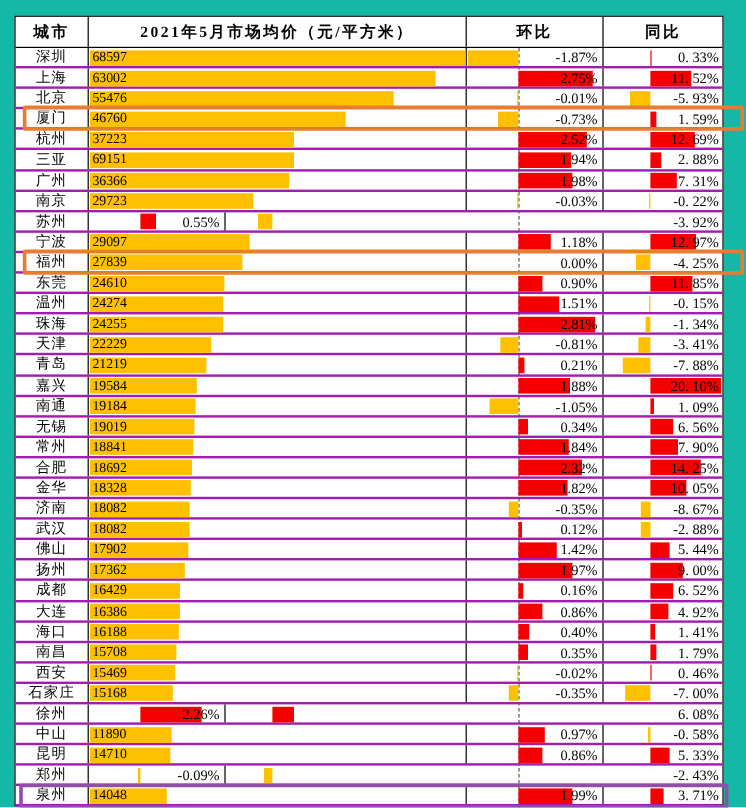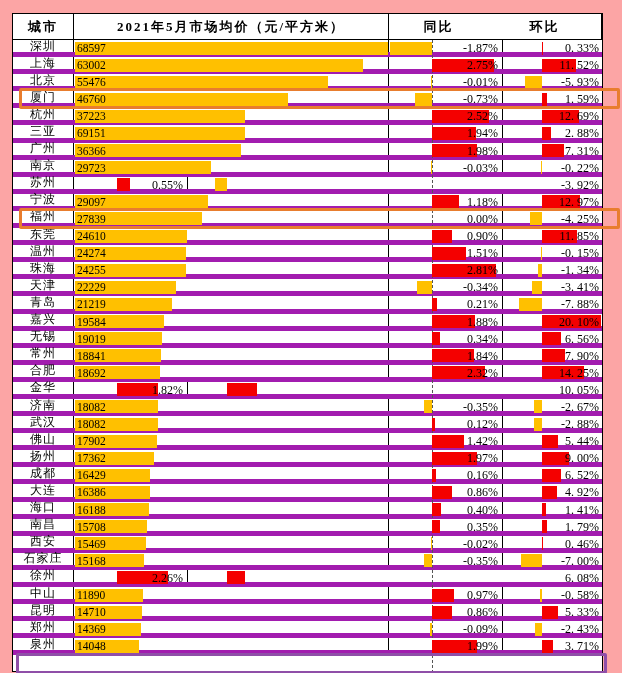--- a/index.html
+++ b/index.html
@@ -1,39 +1,39 @@
 <!DOCTYPE html>
 <html><head>
 <meta charset="utf-8">
 <style>
   html,body{margin:0;padding:0;}
   body{
     width:622px;height:673px;background:#fff;position:relative;overflow:hidden;
     font-family:"Liberation Serif","DejaVu Serif",serif;color:#000;
   }
-  #canvas{position:absolute;inset:0;background:#fca5a5;}
+  #canvas{position:absolute;inset:0;background:#14b8a6;}
   .table{
     position:absolute;left:12px;top:13px;width:591px;height:659px;
     border:1px solid #000;box-sizing:border-box;background:#fff;
   }
   .header-row{
     display:flex;height:26px;border-bottom:1px solid #000;box-sizing:border-box;
   }
   .cell{box-sizing:border-box;height:100%;position:relative;}
   .c-city{width:61px;border-right:1px solid #000;}
   .c-price{width:315px;border-right:1px solid #000;}
   .c-mom{width:114px;border-right:1px solid #000;}
   .c-yoy{flex:1;}
   .header-row .cell{
     display:flex;align-items:center;justify-content:center;
     font-weight:bold;font-size:13px;letter-spacing:2px;
   }
   .rows{position:relative;height:633px;}
   .row{
-    display:flex;height:17.1px;border-bottom:5px solid #a21caf;box-sizing:border-box;font-family:Liberation Serif, serif;
+    display:flex;height:17.1px;border-bottom:2px solid #a21caf;box-sizing:border-box;font-family:Liberation Serif, serif;
   }
   .axis-dashed{
     position:absolute;left:419px;top:0;bottom:0;width:0;
     border-left:1px dashed #555;z-index:0;
   }
   .bar{position:absolute;top:1.5px;height:13px;z-index:1;}
   .bar.gold{background:#FFC000;}
   .bar.red{background:#F40000;}
   .city-label{
     display:flex;align-items:center;justify-content:center;width:100%;height:100%;
@@ -52,22 +52,22 @@
   }
 </style>
 </head>
 <body>
 
 <div id="canvas">
   <div class="table">
     <div class="header-row">
       <div class="cell c-city">城市</div>
       <div class="cell c-price">2021年5月市场均价（元/平方米）</div>
+      <div class="cell c-mom">环比</div>
       <div class="cell c-yoy">同比</div>
-      <div class="cell c-mom">环比</div>
     </div>
     <div class="rows">
       <div class="axis-dashed"></div>
     <div class="row">
     <div class="cell c-city">
       <span class="city-label">深圳</span>
     </div>
     <div class="cell c-price">
       <div class="bar gold" style="left: 1px; width: 313px;"></div>
       <span class="price-label">68597</span>
@@ -301,21 +301,21 @@
         <div class="row">
     <div class="cell c-city">
       <span class="city-label">天津</span>
     </div>
     <div class="cell c-price">
       <div class="bar gold" style="left: 1px; width: 101.4px;"></div>
       <span class="price-label">22229</span>
     </div>
     <div class="cell c-mom">
       <div class="bar gold" style="width: 15.2px; left: 27.8px;"></div>
-      <span class="pct-label">-0.34%</span>
+      <span class="pct-label">-0.81%</span>
     </div>
     <div class="cell c-yoy">
       <div class="bar gold" style="width: 10.1px; left: 28.9px;"></div>
       <span class="pct-label">-3. 41%</span>
     </div>
   </div>
         <div class="row">
     <div class="cell c-city">
       <span class="city-label">青岛</span>
     </div>
@@ -344,20 +344,37 @@
       <div class="bar red" style="width: 42.7px; left: 43px;"></div>
       <span class="pct-label">1.88%</span>
     </div>
     <div class="cell c-yoy">
       <div class="bar red" style="width: 59.3px; left: 39px;"></div>
       <span class="pct-label">20. 10%</span>
     </div>
   </div>
         <div class="row">
     <div class="cell c-city">
+      <span class="city-label">南通</span>
+    </div>
+    <div class="cell c-price">
+      <div class="bar gold" style="left: 1px; width: 87.5px;"></div>
+      <span class="price-label">19184</span>
+    </div>
+    <div class="cell c-mom">
+      <div class="bar gold" style="width: 23.8px; left: 19.2px;"></div>
+      <span class="pct-label">-1.05%</span>
+    </div>
+    <div class="cell c-yoy">
+      <div class="bar red" style="width: 3.2px; left: 39px;"></div>
+      <span class="pct-label">1. 09%</span>
+    </div>
+  </div>
+        <div class="row">
+    <div class="cell c-city">
       <span class="city-label">无锡</span>
     </div>
     <div class="cell c-price">
       <div class="bar gold" style="left: 1px; width: 86.8px;"></div>
       <span class="price-label">19019</span>
     </div>
     <div class="cell c-mom">
       <div class="bar red" style="width: 7.7px; left: 43px;"></div>
       <span class="pct-label">0.34%</span>
     </div>
@@ -397,20 +414,24 @@
     </div>
     <div class="cell c-yoy">
       <div class="bar red" style="width: 42px; left: 39px;"></div>
       <span class="pct-label">14. 25%</span>
     </div>
   </div>
         <div class="row">
     <div class="cell c-city">
       <span class="city-label">金华</span>
     </div>
+    <div class="cell c-price">
+      <div class="bar gold" style="left: 1px; width: 83.6px;"></div>
+      <span class="price-label">18328</span>
+    </div>
     <div class="cell c-mom">
       <div class="bar red" style="width: 41.3px; left: 43px;"></div>
       <span class="pct-label">1.82%</span>
     </div>
     <div class="cell c-yoy">
       <div class="bar red" style="width: 29.6px; left: 39px;"></div>
       <span class="pct-label">10. 05%</span>
     </div>
   </div>
         <div class="row">
@@ -420,21 +441,21 @@
     <div class="cell c-price">
       <div class="bar gold" style="left: 1px; width: 82.5px;"></div>
       <span class="price-label">18082</span>
     </div>
     <div class="cell c-mom">
       <div class="bar gold" style="width: 7.9px; left: 35.1px;"></div>
       <span class="pct-label">-0.35%</span>
     </div>
     <div class="cell c-yoy">
       <div class="bar gold" style="width: 7.9px; left: 31.1px;"></div>
-      <span class="pct-label">-2. 67%</span>
+      <span class="pct-label">-8. 67%</span>
     </div>
   </div>
         <div class="row">
     <div class="cell c-city">
       <span class="city-label">武汉</span>
     </div>
     <div class="cell c-price">
       <div class="bar gold" style="left: 1px; width: 82.5px;"></div>
       <span class="price-label">18082</span>
     </div>
@@ -626,24 +647,20 @@
       <span class="pct-label">0.86%</span>
     </div>
     <div class="cell c-yoy">
       <div class="bar red" style="width: 15.7px; left: 39px;"></div>
       <span class="pct-label">5. 33%</span>
     </div>
   </div>
         <div class="row">
     <div class="cell c-city">
       <span class="city-label">郑州</span>
-    </div>
-    <div class="cell c-price">
-      <div class="bar gold" style="left: 1px; width: 65.6px;"></div>
-      <span class="price-label">14369</span>
     </div>
     <div class="cell c-mom">
       <div class="bar gold" style="width: 2px; left: 41px;"></div>
       <span class="pct-label">-0.09%</span>
     </div>
     <div class="cell c-yoy">
       <div class="bar gold" style="width: 7.2px; left: 31.8px;"></div>
       <span class="pct-label">-2. 43%</span>
     </div>
   </div>

